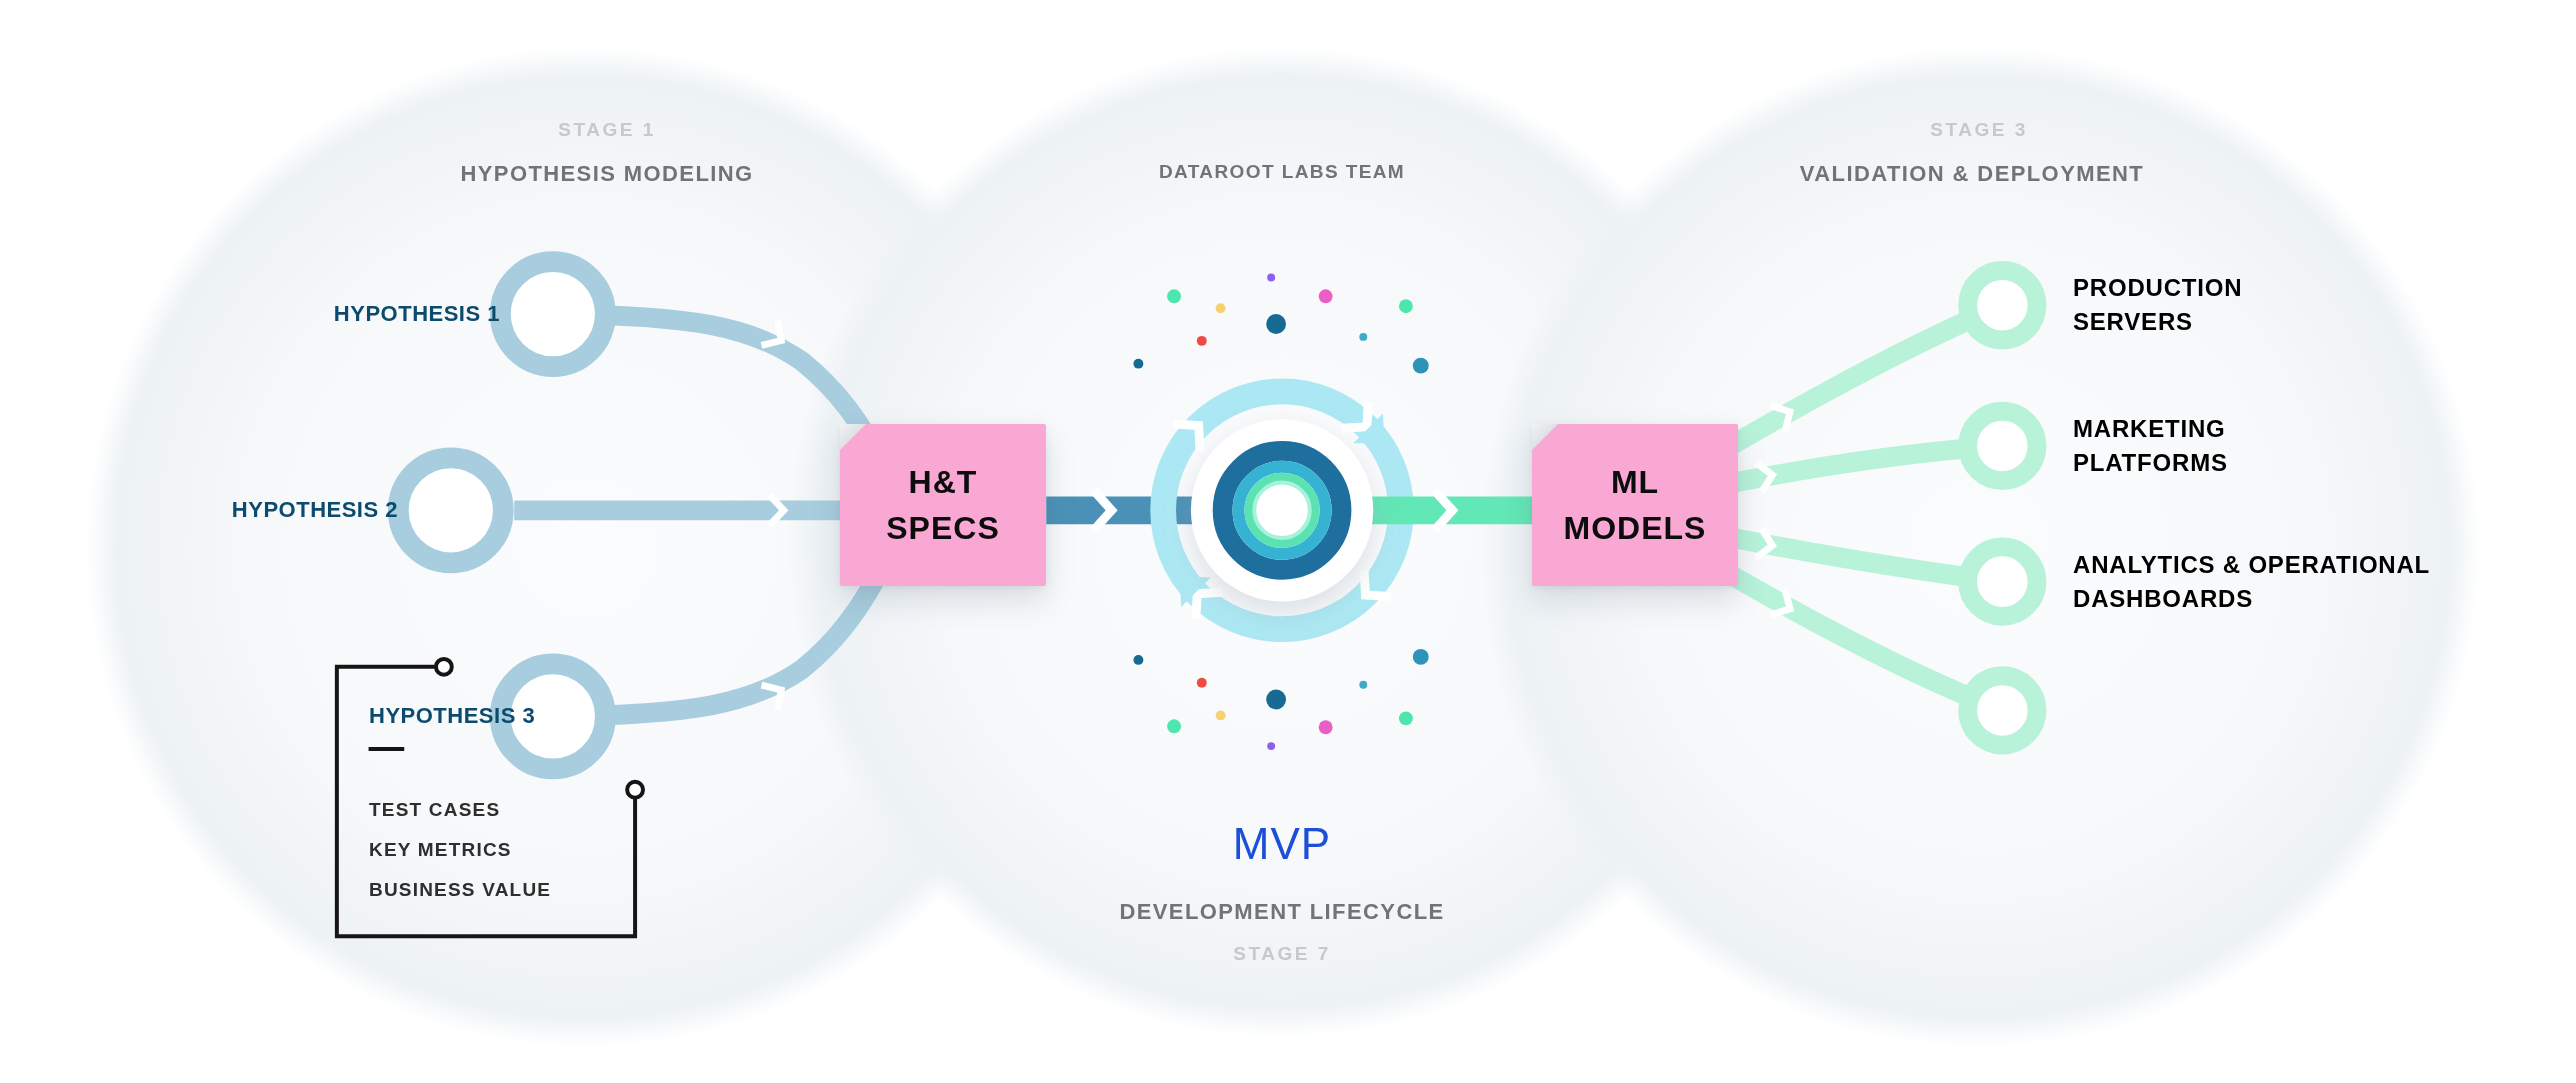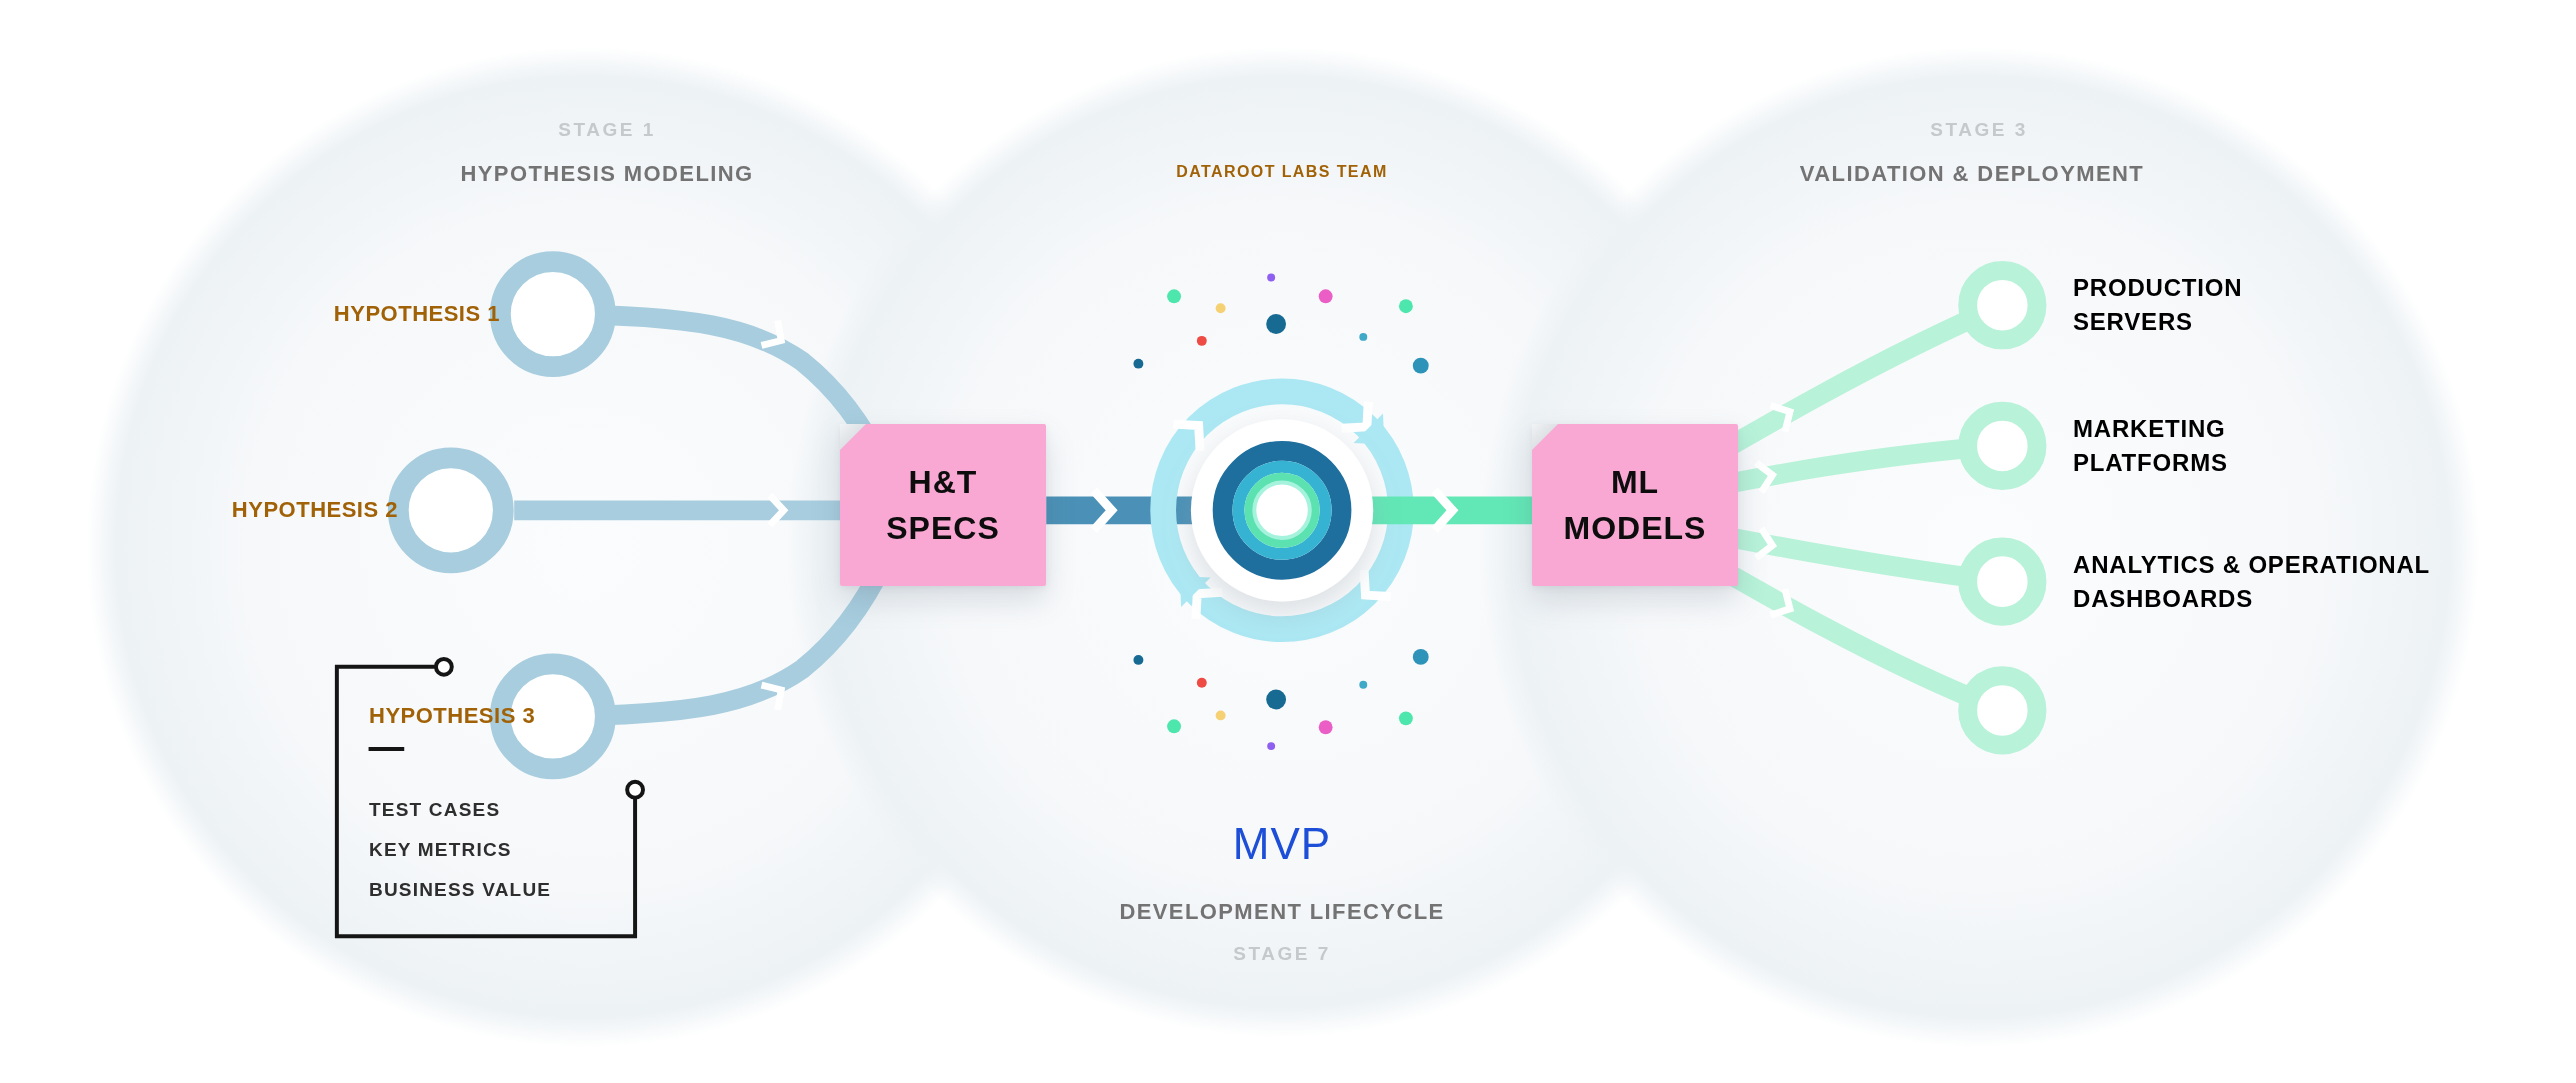--- a/index.html
+++ b/index.html
@@ -1,26 +1,26 @@
 <!DOCTYPE html>
 <html><head>
 <meta charset="utf-8">
 <style>
   html,body{margin:0;padding:0;background:#ffffff;width:2576px;height:1084px;overflow:hidden;
             font-family:"Liberation Sans",sans-serif;}
   .canvas{position:relative;width:2361px;height:1084px;background:#fff;}
   .canvas svg{position:absolute;left:0;top:0;}
 
-  .txt{position:absolute;font-weight:700;color:#a16207;white-space:nowrap;
+  .txt{position:absolute;font-weight:700;color:#0c4a6e;white-space:nowrap;
        transform:translate(-50%,-50%);}
   .align-right{transform:translate(-100%,-50%);}
   .align-left{transform:translate(0,-50%);}
   .stage-label{font-size:19px;color:#c6c9cc;letter-spacing:2.5px;}
   .section-title{font-size:22px;color:#737373;letter-spacing:1.4px;}
-  .team-title{font-size:16px;color:#a16207;letter-spacing:1.4px;}
+  .team-title{font-size:19px;color:#737373;letter-spacing:1.4px;}
   .hypo-label{font-size:22px;letter-spacing:0.5px;}
   .callout-item{font-size:19px;color:#2e2e2e;letter-spacing:1.2px;}
   .mvp{font-size:44px;font-weight:500;letter-spacing:1px;color:#1d4ed8;}
 
   .card{position:absolute;width:206px;height:162px;background:#f9a8d4;
         box-shadow:0 14px 30px rgba(96,110,124,.20),0 2px 6px rgba(96,110,124,.10);
         border-radius:2px;display:flex;flex-direction:column;align-items:center;justify-content:center;
         font-size:32px;font-weight:700;letter-spacing:1px;line-height:46px;color:#0d0d0d;text-align:center;}
   .card::before{content:"";position:absolute;top:0;left:0;width:26px;height:26px;
         background:linear-gradient(135deg,#f1f3f5 0%,#cbd0d5 100%);

